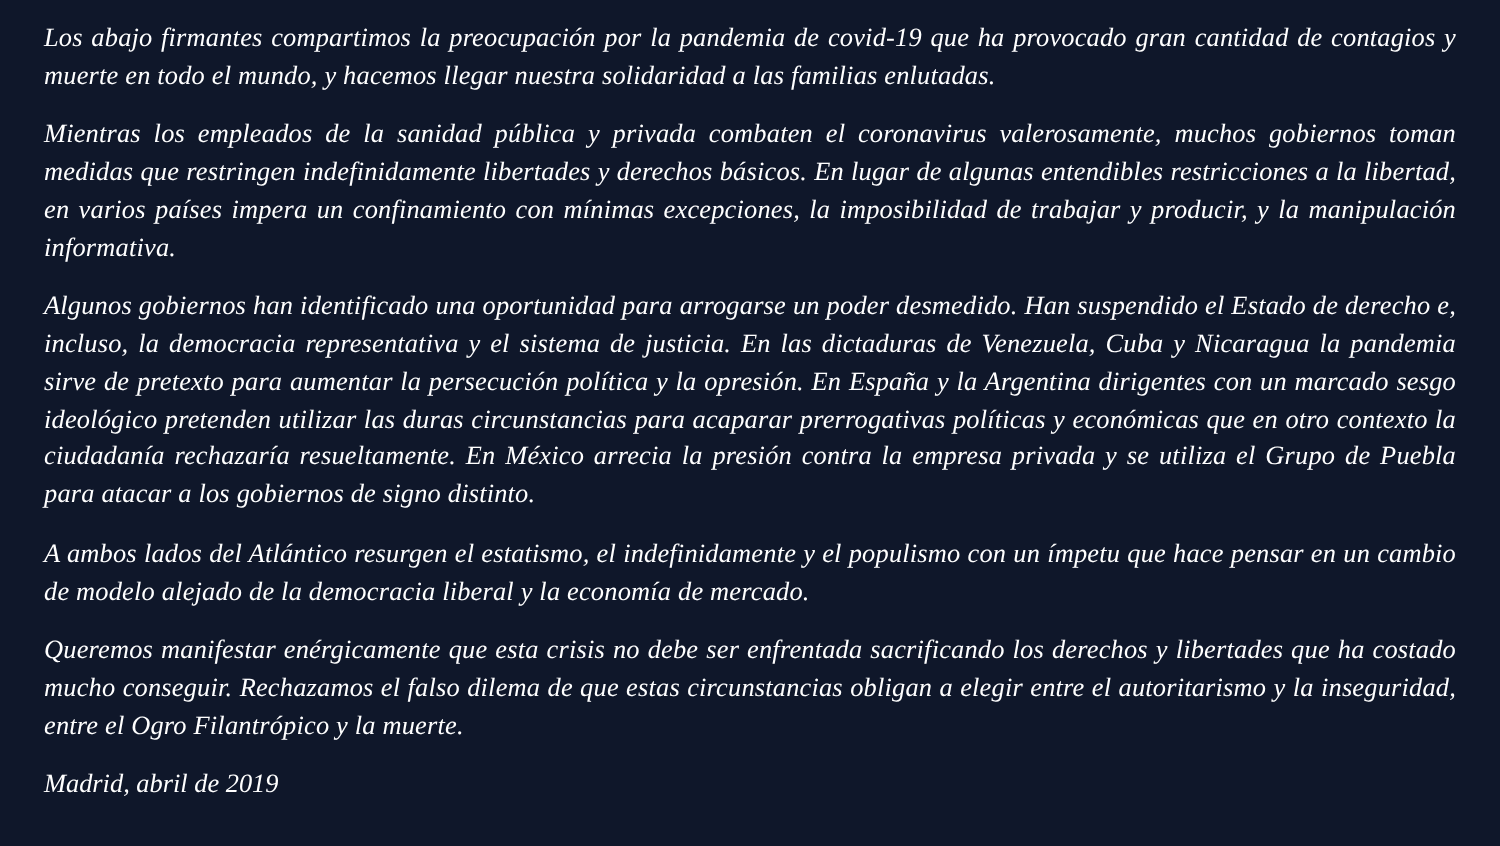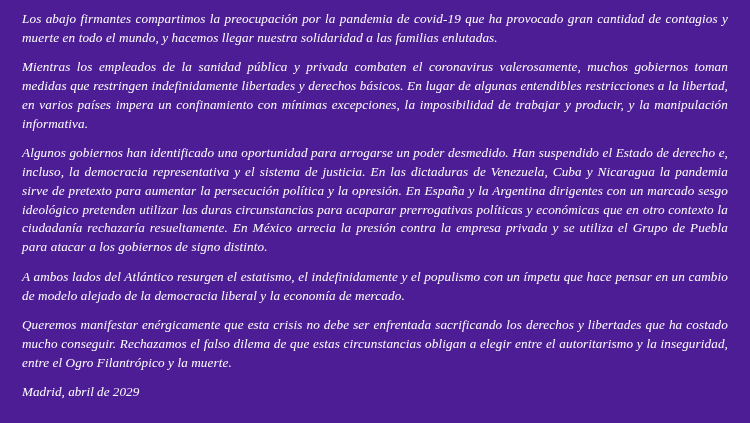--- a/index.html
+++ b/index.html
@@ -10,21 +10,21 @@
     width: 750px;
     height: 423px;
     background: #3f5bd4;
     font-family: "Liberation Serif", serif;
     overflow: hidden;
   }
   .page {
     position: relative;
     width: 750px;
     height: 423px;
-    background: #4c1d95;
+    background: #0f172a;
     box-sizing: border-box;
     padding: 10px 22px 0 22px;
   }
   .doc {
     color: #ffffff;
   }
   .para {
     font-style: italic;
     font-size: 13.2px;
     line-height: 1.42;
@@ -49,15 +49,15 @@
 </head>
 <body>
 
 <div class="page">
   <div class="doc">
     <p class="para">Los abajo firmantes compartimos la preocupación por la pandemia de covid-19 que ha provocado gran cantidad de contagios y muerte en todo el mundo, y hacemos llegar nuestra solidaridad a las familias enlutadas.</p>
     <p class="para">Mientras los empleados de la sanidad pública y privada combaten el coronavirus valerosamente, muchos gobiernos toman medidas que restringen indefinidamente libertades y derechos básicos. En lugar de algunas entendibles restricciones a la libertad, en varios países impera un confinamiento con mínimas excepciones, la imposibilidad de trabajar y producir, y la manipulación informativa.</p>
     <p class="para">Algunos gobiernos han identificado una oportunidad para arrogarse un poder desmedido. Han suspendido el Estado de derecho e, incluso, la democracia representativa y el sistema de justicia. En las dictaduras de Venezuela, Cuba y Nicaragua la pandemia sirve de pretexto para aumentar la persecución política y la opresión. En España y la Argentina dirigentes con un marcado sesgo ideológico pretenden utilizar las duras circunstancias para acaparar prerrogativas políticas y económicas que en otro contexto la ciudadanía rechazaría resueltamente. En México arrecia la presión contra la empresa privada y se utiliza el Grupo de Puebla para atacar a los gobiernos de signo distinto.</p>
     <p class="para">A ambos lados del Atlántico resurgen el estatismo, el indefinidamente y el populismo con un ímpetu que hace pensar en un cambio de modelo alejado de la democracia liberal y la economía de mercado.</p>
     <p class="para">Queremos manifestar enérgicamente que esta crisis no debe ser enfrentada sacrificando los derechos y libertades que ha costado mucho conseguir. Rechazamos el falso dilema de que estas circunstancias obligan a elegir entre el autoritarismo y la inseguridad, entre el Ogro Filantrópico y la muerte.</p>
-    <p class="signoff">Madrid, abril de 2029</p>
+    <p class="signoff">Madrid, abril de 2019</p>
   </div>
 </div>
 
 </body></html>

